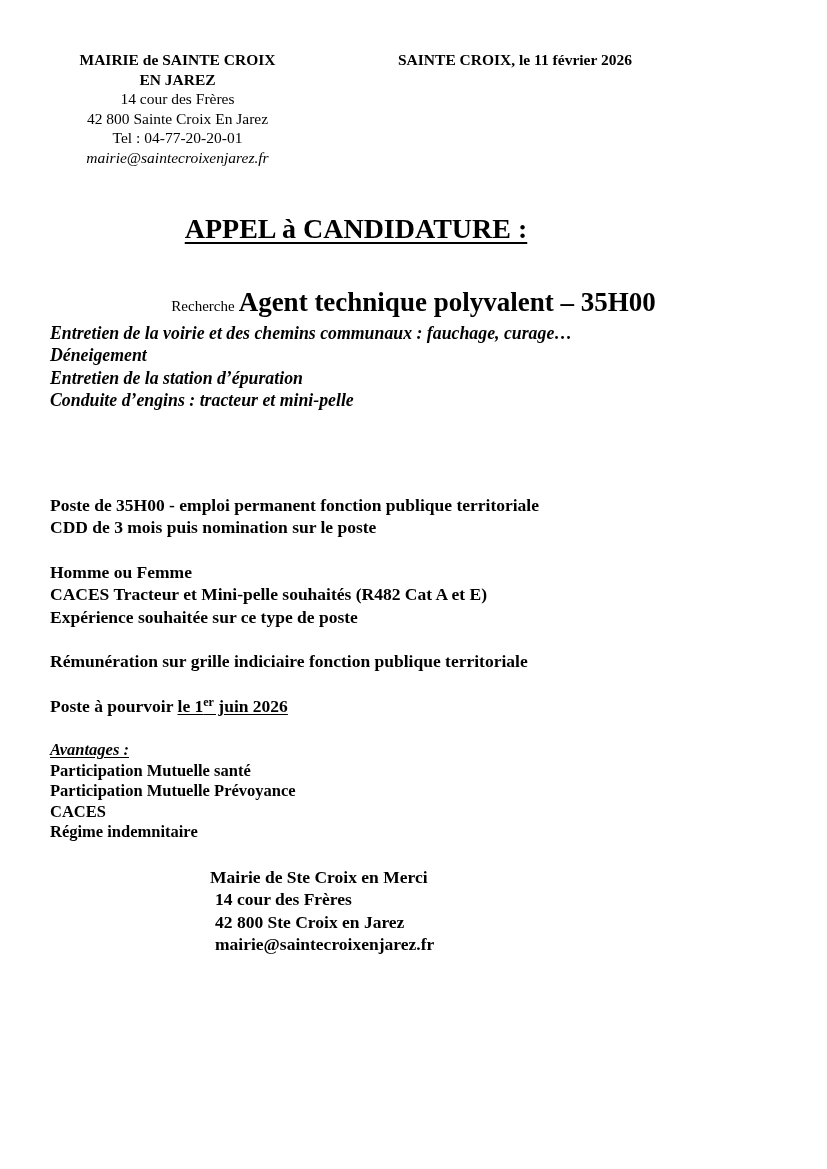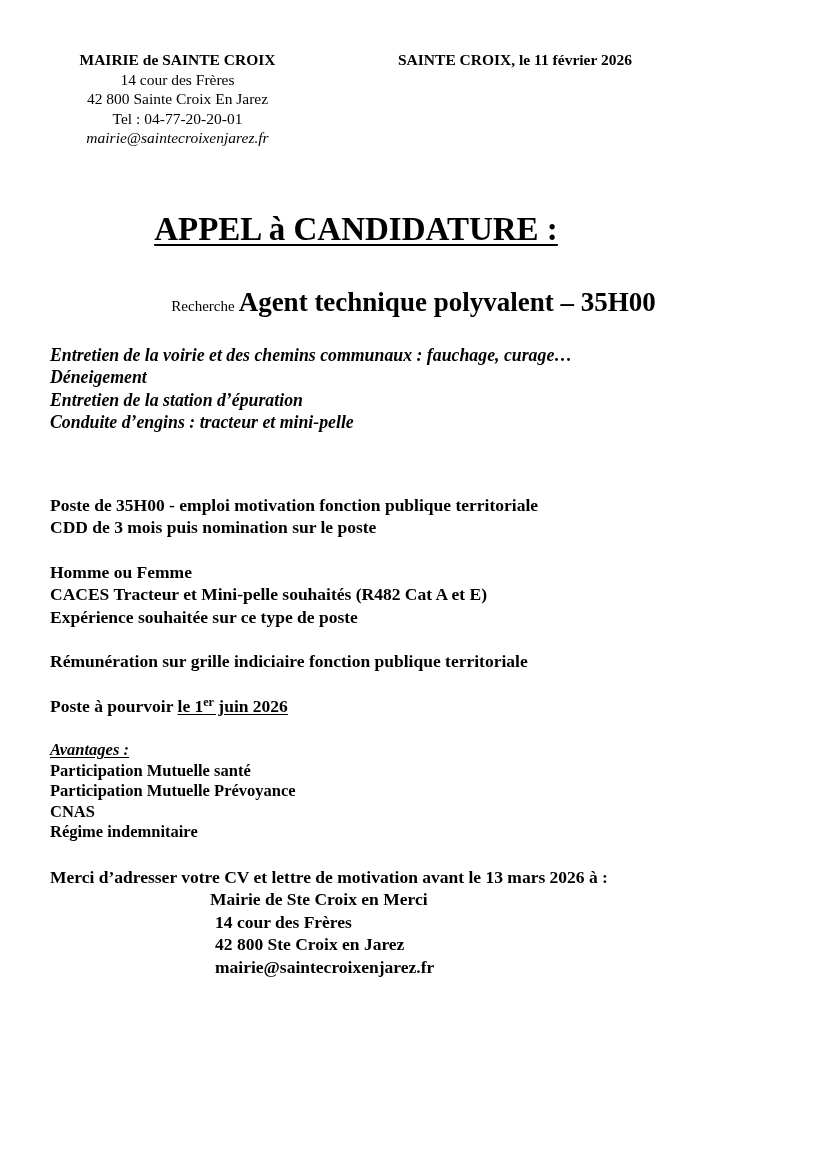--- a/index.html
+++ b/index.html
@@ -39,21 +39,21 @@
       font-weight: bold;
     }
 
     
     .main-title {
       position: absolute;
       left: 0;
       width: 712px;
       top: 205px;
       text-align: center;
-      font-size: 33px;
+      font-size: 28px;
       font-weight: bold;
       line-height: 48px;
     }
     .main-title span {
       text-decoration: underline;
       text-decoration-thickness: 2px;
       text-underline-offset: 4px;
       margin-left: 0;
     }
 
@@ -77,21 +77,21 @@
 
     
     .block {
       position: absolute;
       left: 50px;
       font-size: 17.5px;
       line-height: 22.4px;
       font-weight: bold;
     }
     .block div { white-space: nowrap; }
-    .tasks { top: 344px; font-style: italic; font-size: 17.8px; }
+    .tasks { top: 322px; font-style: italic; font-size: 17.8px; }
     .contract { top: 494px; }
     .profile { top: 561px; }
     .salary { top: 650px; }
     .start-date { top: 695px; }
     .start-date .u {
       text-decoration: underline;
       text-underline-offset: 2px;
     }
     .start-date sup {
       font-size: 12px;
@@ -106,20 +106,21 @@
     }
     .apply { top: 866px; }
     .apply .addr { padding-left: 160px; }
     .apply .addr2 { padding-left: 165px; }
   </style>
 </head>
 <body>
 
 <div class="header-left">
   <div class="bold">MAIRIE de SAINTE CROIX</div>
+  <div class="bold">EN JAREZ</div>
   <div>14 cour des Frères</div>
   <div>42 800 Sainte Croix En Jarez</div>
   <div>Tel : 04-77-20-20-01</div>
   <div class="italic">mairie@saintecroixenjarez.fr</div>
 </div>
 
 <div class="header-date">SAINTE CROIX, le 11 février 2026</div>
 
 <div class="main-title">
   <span>APPEL à CANDIDATURE :</span>
@@ -131,21 +132,21 @@
 </div>
 
 <div class="block tasks">
   <div>Entretien de la voirie et des chemins communaux : fauchage, curage…</div>
   <div>Déneigement</div>
   <div>Entretien de la station d’épuration</div>
   <div>Conduite d’engins :  tracteur et mini-pelle</div>
 </div>
 
 <div class="block contract">
-  <div>Poste de 35H00 - emploi motivation fonction publique territoriale</div>
+  <div>Poste de 35H00 - emploi permanent fonction publique territoriale</div>
   <div>CDD de 3 mois puis nomination sur le poste</div>
 </div>
 
 <div class="block profile">
   <div>Homme ou Femme</div>
   <div>CACES Tracteur et Mini-pelle souhaités (R482 Cat A et E)</div>
   <div>Expérience souhaitée sur ce type de poste</div>
 </div>
 
 <div class="block salary">
@@ -153,23 +154,22 @@
 </div>
 
 <div class="block start-date">
   <div><span>Poste à pourvoir </span><span class="u"><span>le 1</span><sup>er</sup><span> juin 2026</span></span></div>
 </div>
 
 <div class="block benefits">
   <div class="heading">Avantages :</div>
   <div>Participation Mutuelle santé</div>
   <div>Participation Mutuelle Prévoyance</div>
-  <div>CNAS</div>
+  <div>CACES</div>
   <div>Régime indemnitaire</div>
 </div>
 
 <div class="block apply">
-  <div>Merci d’adresser votre CV et lettre de motivation avant le 13 mars 2026 à :</div>
   <div class="addr">Mairie de Ste Croix en Merci</div>
   <div class="addr2">14 cour des Frères</div>
   <div class="addr2">42 800 Ste Croix en Jarez</div>
   <div class="addr2">mairie@saintecroixenjarez.fr</div>
 </div>
 
 </body></html>

